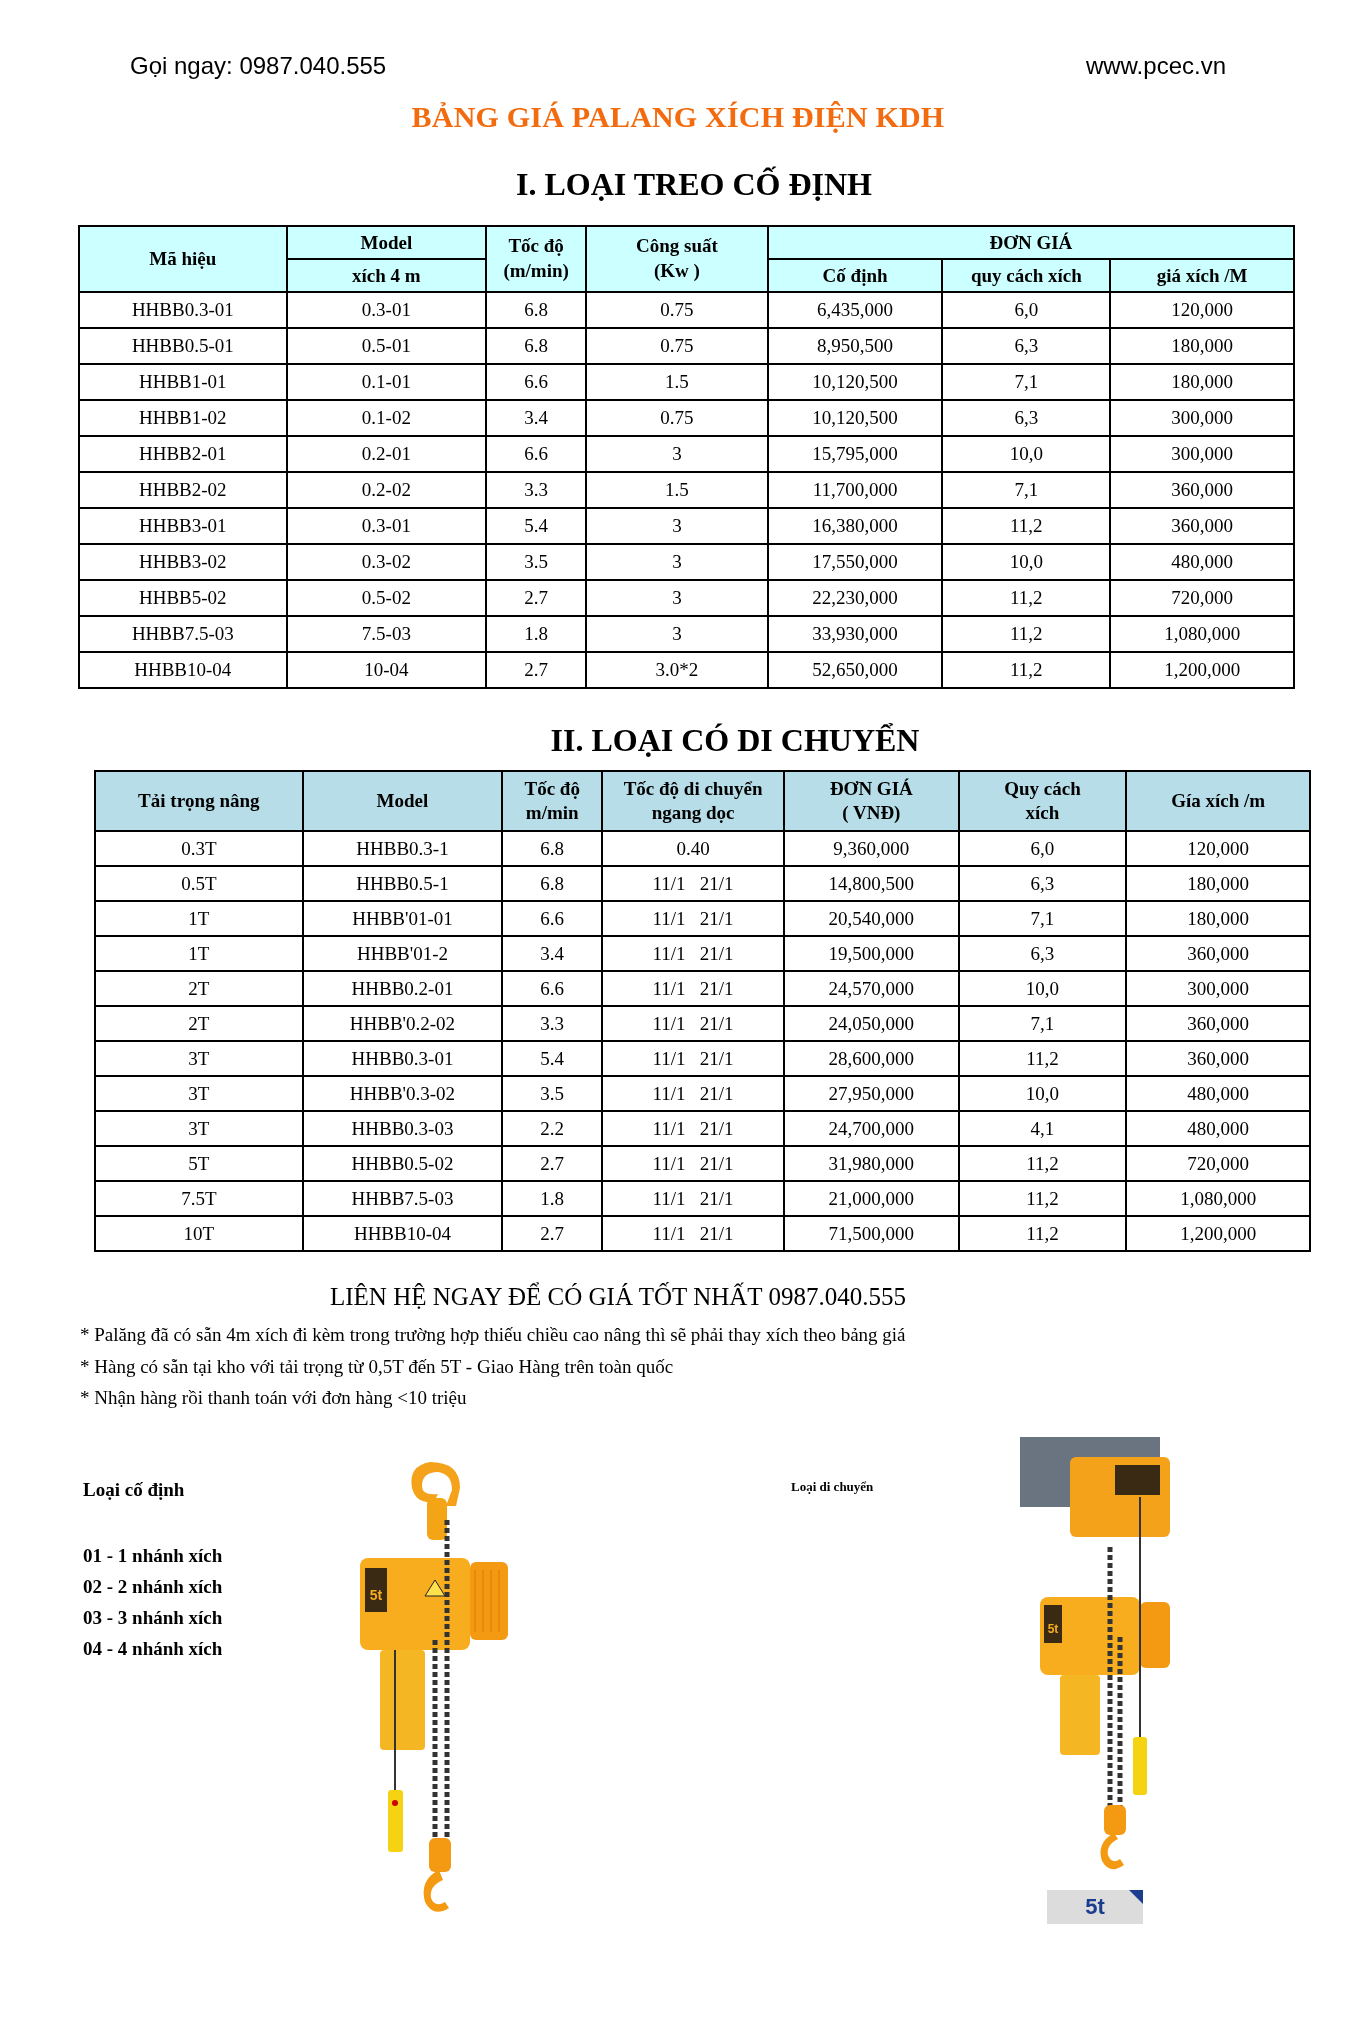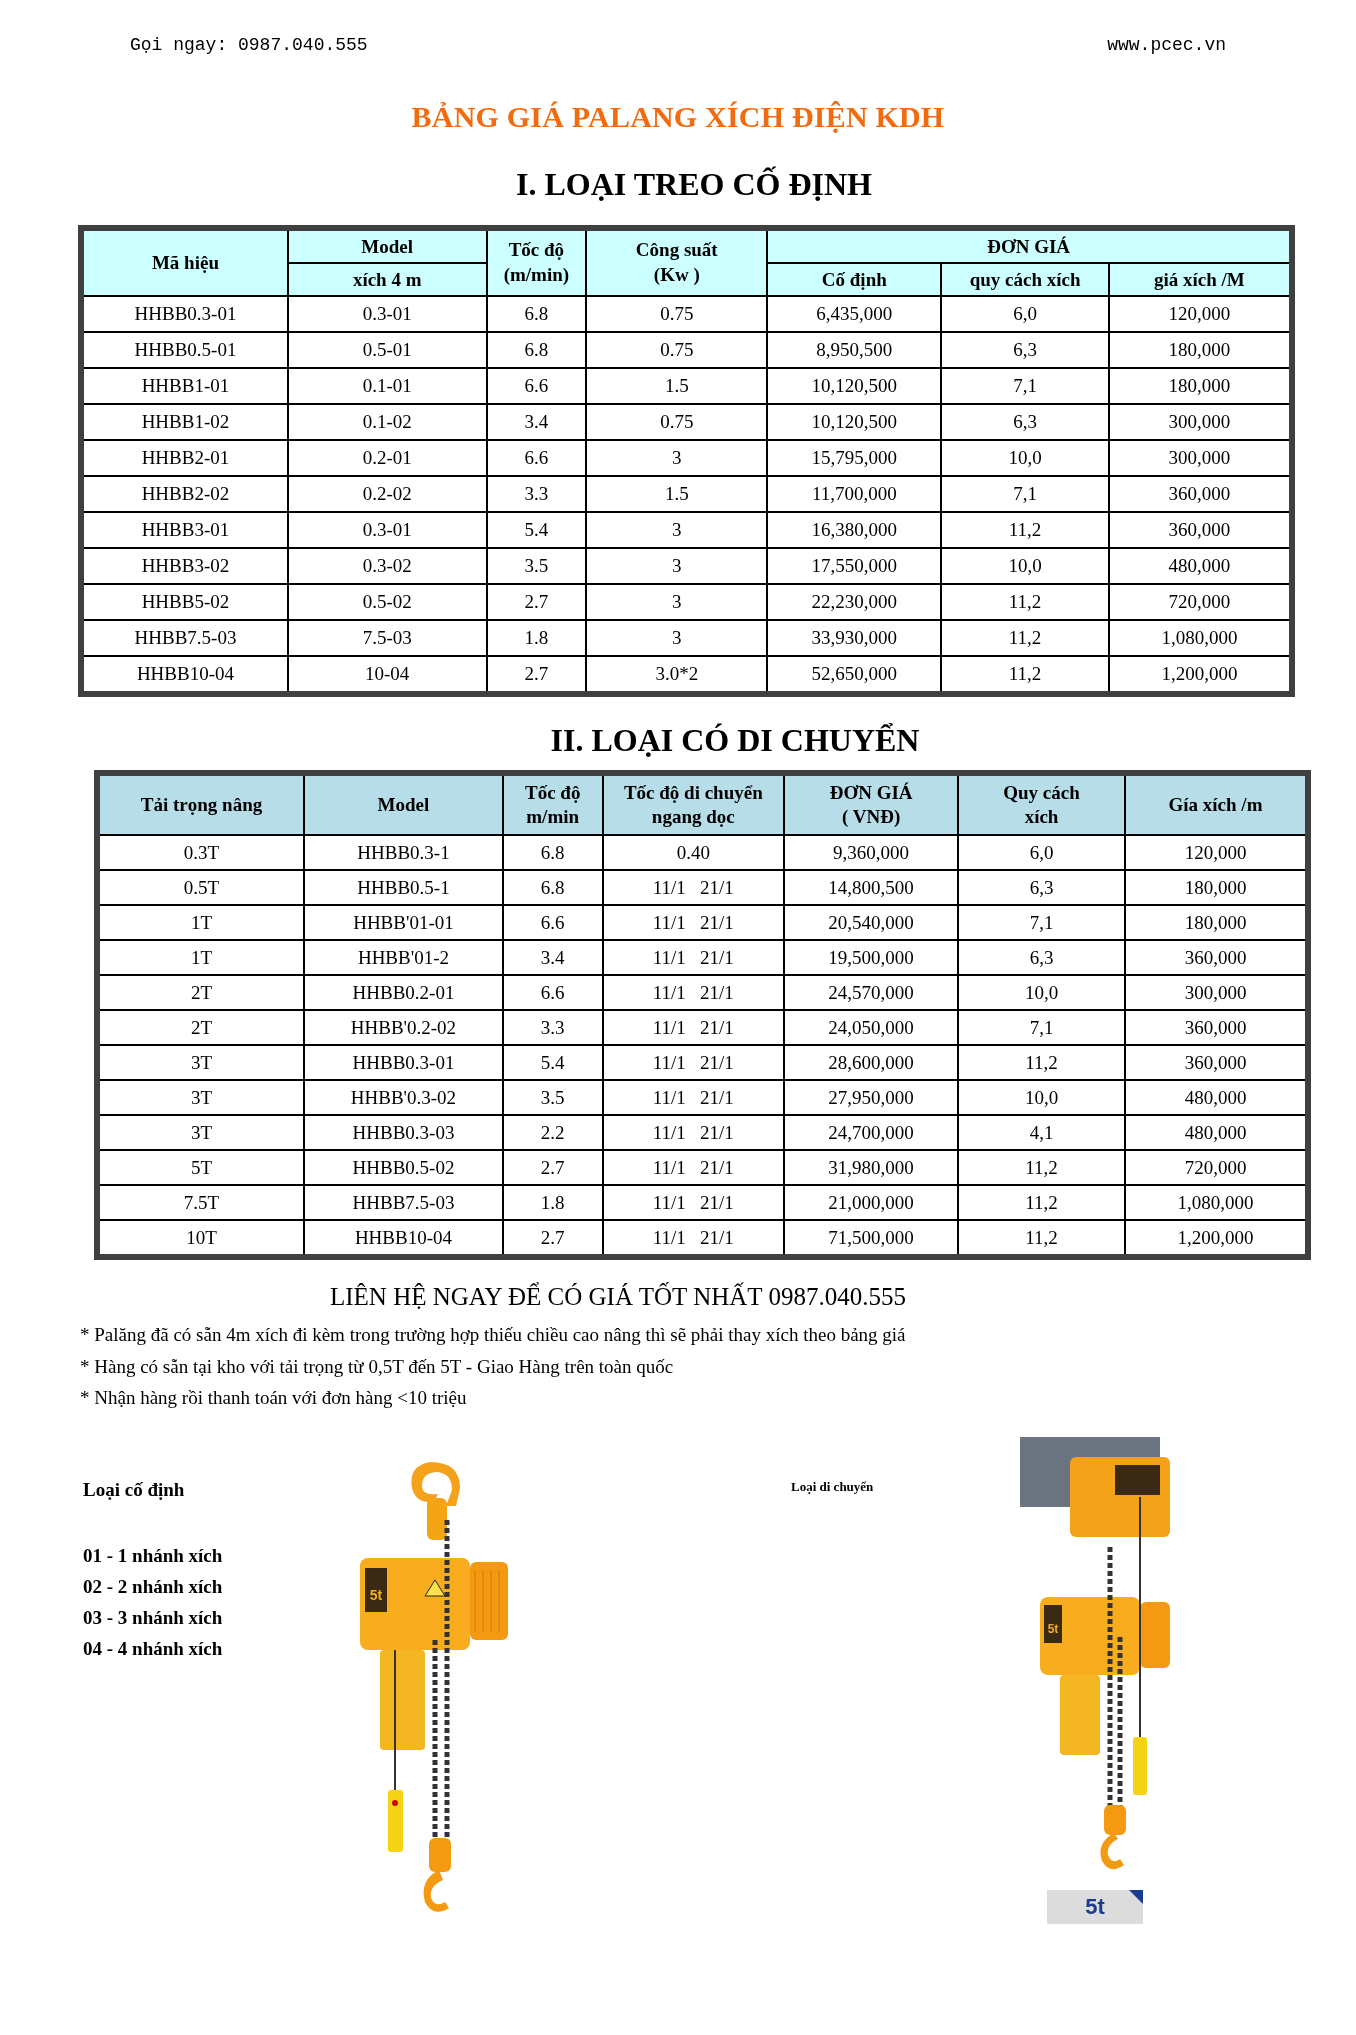--- a/index.html
+++ b/index.html
@@ -1,43 +1,43 @@
 <!DOCTYPE html>
 <html><head>
 <meta charset="utf-8">
 <style>
   html, body { margin: 0; padding: 0; background: #ffffff; }
   body {
     width: 1356px; height: 2035px; position: relative; overflow: hidden;
     font-family: "Liberation Serif", serif; color: #000;
   }
   .topbar {
-    position: absolute; top: 35px; left: 130px; right: 130px;
-    font-family: Liberation Mono, monospace; font-size: 18px;
+    position: absolute; top: 52px; left: 130px; right: 130px;
+    font-family: Liberation Sans, sans-serif; font-size: 24px;
     display: flex; justify-content: space-between;
   }
   .doc-title {
     position: absolute; top: 100px; left: 0; right: 0; text-align: center;
     font-size: 30px; font-weight: bold; color: #f26b0f; letter-spacing: 0.2px;
   }
   .section-title {
     position: absolute; left: 0; right: 0; text-align: center;
     font-size: 32px; font-weight: bold; padding-left: 32px;
   }
   #sec1-title { top: 166px; }
   #sec2-title { top: 722px; left: 82px; right: 0; }
   table.price {
     position: absolute; left: 78px; width: 1217px;
     border-collapse: collapse; font-size: 19px;
   }
   table.price td, table.price th {
     border: 2px solid #000; padding: 0 8px; text-align: center; height: 35px;
     font-weight: normal; white-space: nowrap;
   }
-  table.price { border: 6px solid #404040; }
+  table.price { border: 1px solid #404040; }
   #table1 { top: 225px; }
   #table2 { top: 770px; margin-left: 16px; }
   #table1 th { background: #ccffff; font-weight: bold; height: 31px; }
   #table2 th { background: #b7dee8; font-weight: bold; height: 58px; line-height: 1.25; }
   #table1 tbody td { height: 34px; }
   #table2 tbody td { height: 33px; }
   td.bold { font-weight: bold; }
   td.right { text-align: right; }
   .contact-line {
     position: absolute; top: 1283px; left: 330px;

